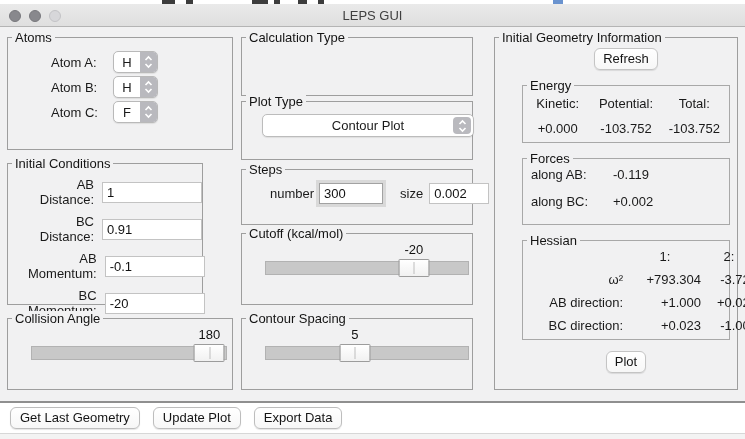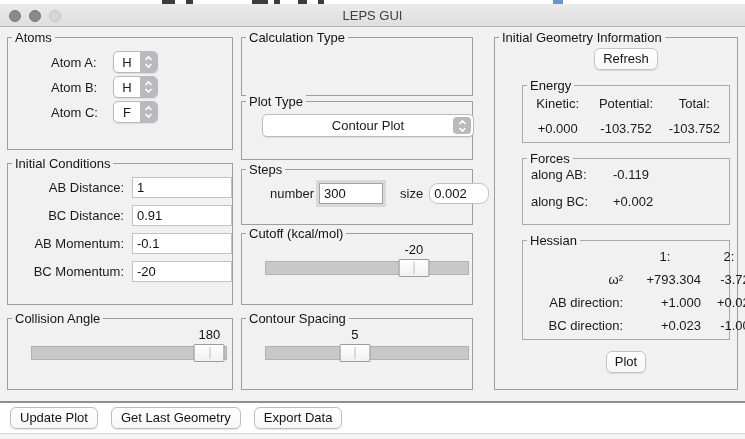--- a/index.html
+++ b/index.html
@@ -185,21 +185,21 @@
               <svg class="chev" width="9" height="14" viewBox="0 0 9 14">
                   <path d="M1.5 5 L4.5 2 L7.5 5" fill="none" stroke="#fff" stroke-width="1.6"></path>
                   <path d="M1.5 9 L4.5 12 L7.5 9" fill="none" stroke="#fff" stroke-width="1.6"></path>
                 </svg>
             </span>
           </span>
         </div>
       </div>
     </div>
 
-    <div class="group" style="left:7px;top:136px;width:226px;height:142px">
+    <div class="group" style="left:7px;top:136px;width:196px;height:142px">
       <span class="group-label">Initial Conditions</span>
       <div style="padding-top:6px">
         <div class="ic-row">
           <span class="lbl">AB Distance:</span>
           <input class="entry" style="width: 100px;" value="1">
         </div>
         <div class="ic-row">
           <span class="lbl">BC Distance:</span>
           <input class="entry" style="width: 100px;" value="0.91">
         </div>
@@ -243,21 +243,21 @@
         </span>
       </div>
     </div>
 
     <div class="group" style="left:241px;top:142px;width:232px;height:56px">
       <span class="group-label">Steps</span>
       <div class="steps-row">
         <span>number</span>
         <input class="entry focused" style="width: 64px; margin-left: 5px;" value="300">
         <span style="margin-left:17px">size</span>
-        <input class="entry" style="width: 60px; margin-left: 6px; border-radius: 9px;" value="0.002">
+        <input class="entry" style="width: 60px; margin-left: 6px;" value="0.002">
       </div>
     </div>
 
     <div class="group" style="left:241px;top:206px;width:232px;height:72px">
       <span class="group-label">Cutoff (kcal/mol)</span>
       <div class="slider" style="margin:8px 0 0 3px;width:204px">
         <div class="valrow">
           <span style="left: 73%;">-20</span>
         </div>
         <div class="trackrow">
@@ -332,19 +332,19 @@
         </div>
       </div>
 
       <div style="text-align:center;margin-top:11px">
         <span class="btn">Plot</span>
       </div>
     </div>
   </div>
 
   <div class="footer">
+    <span class="btn">Get Last Geometry</span>
     <span class="btn">Update Plot</span>
-    <span class="btn">Get Last Geometry</span>
     <span class="btn">Export Data</span>
   </div>
   <div class="below-window"></div>
 
 </div>
 
 </body></html>

